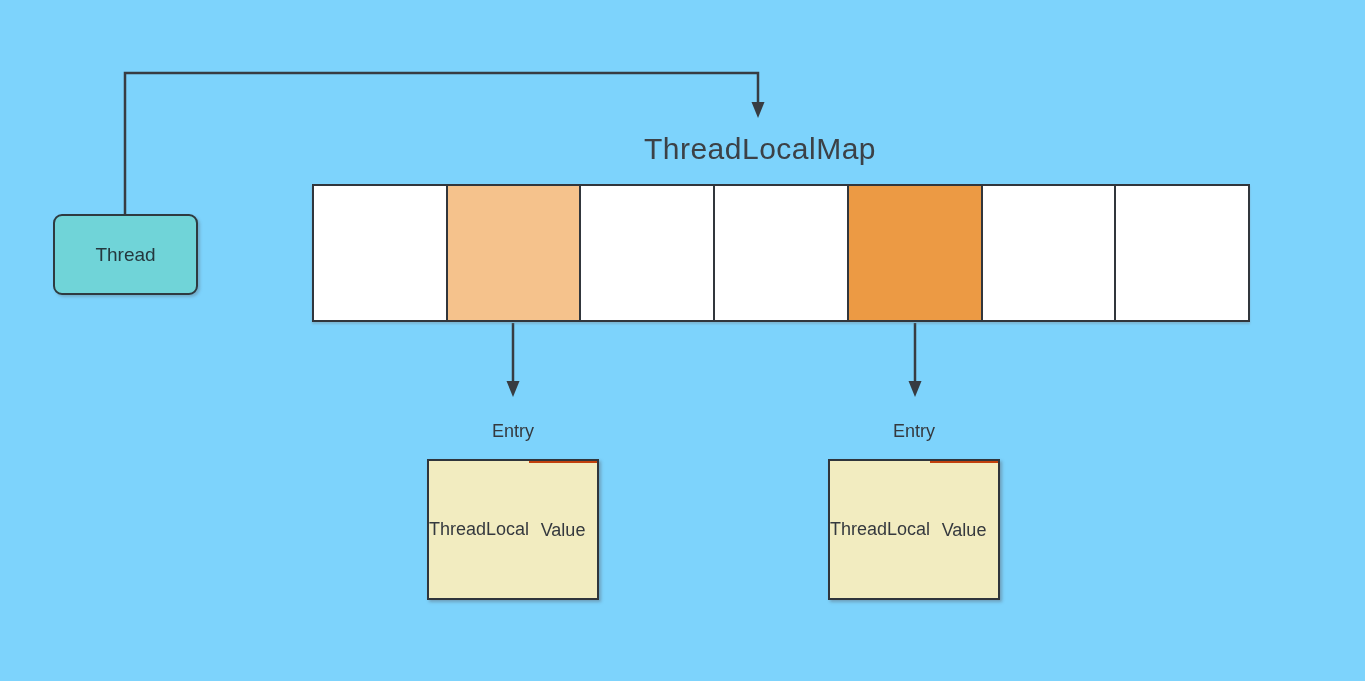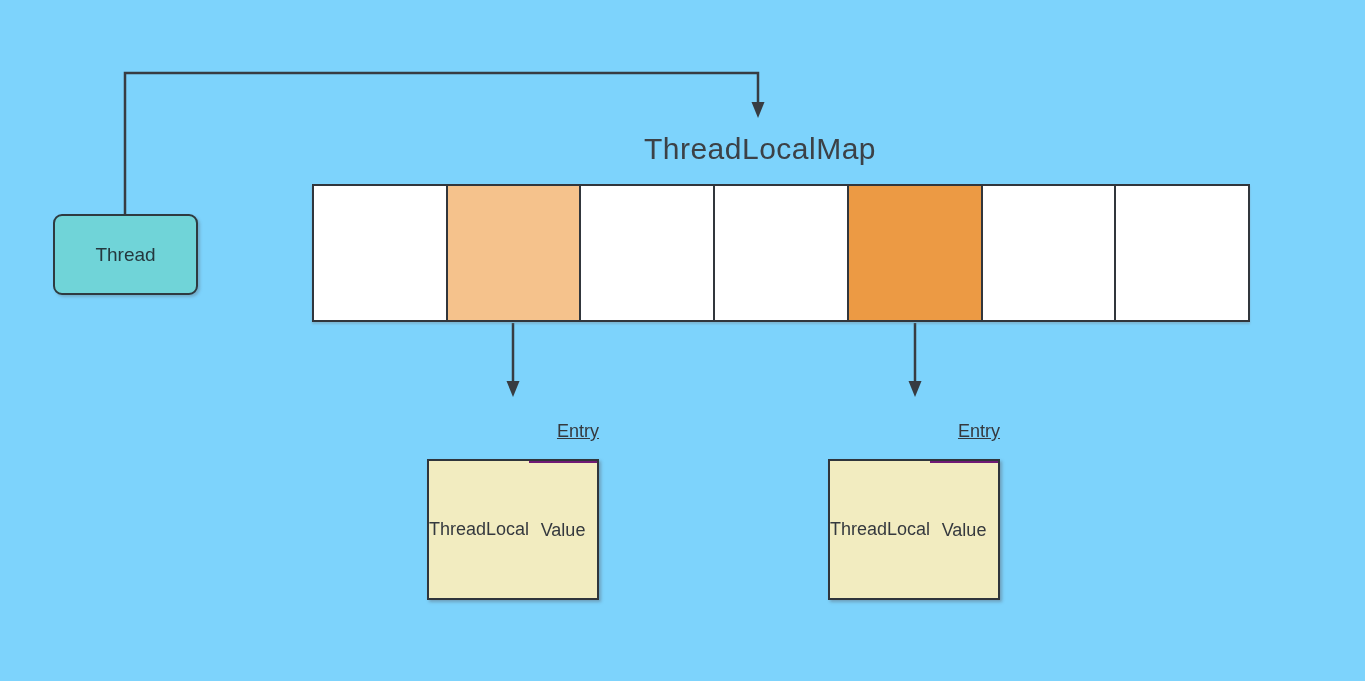--- a/index.html
+++ b/index.html
@@ -25,33 +25,33 @@
     box-shadow:0 2px 2px rgba(120,128,138,0.35);
   }
   .map-cell{
     flex:1 1 0;box-sizing:border-box;border-right:2px solid #31363c;background:#ffffff;
   }
   .map-cell:last-child{border-right:none;}
   .entry-group{position:absolute;width:172px;}
   .entry-group.g1{left:427px;top:418px;}
   .entry-group.g2{left:828px;top:418px;}
   .entry-label{
-    width:172px;height:26px;text-align:right;font-size:18px;line-height:26px;color:#35393e;text-decoration:underline;
+    width:172px;height:26px;text-align:center;font-size:18px;line-height:26px;color:#35393e;
   }
   .entry-table{
     position:relative;margin-top:15px;width:172px;height:141px;
     box-sizing:border-box;border:2px solid #2f353b;
     display:flex;flex-direction:row;
     box-shadow:2px 2px 3px rgba(90,100,110,0.45);
   }
   .entry-row{
     flex:1 1 0;display:flex;align-items:center;justify-content:center;
     font-size:18px;color:#35393e;
   }
-  .entry-row + .entry-row{border-top:2px solid #701a75;}
+  .entry-row + .entry-row{border-top:2px solid #c2410c;}
 </style>
 </head>
 <body>
 
 <div class="canvas">
 
   <svg class="lines-svg" viewBox="0 0 1365 681" xmlns="http://www.w3.org/2000/svg">
 
     <g>
       <path d="M125,214 L125,73 L758,73 L758,104" fill="none" stroke="#373c42" stroke-width="2.5"></path>

